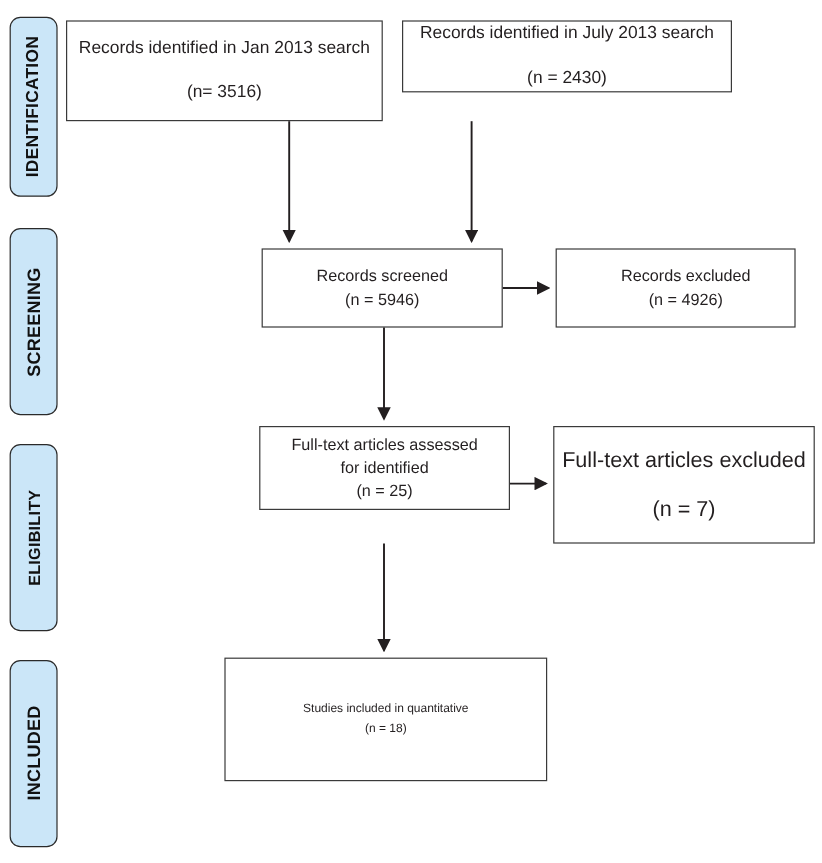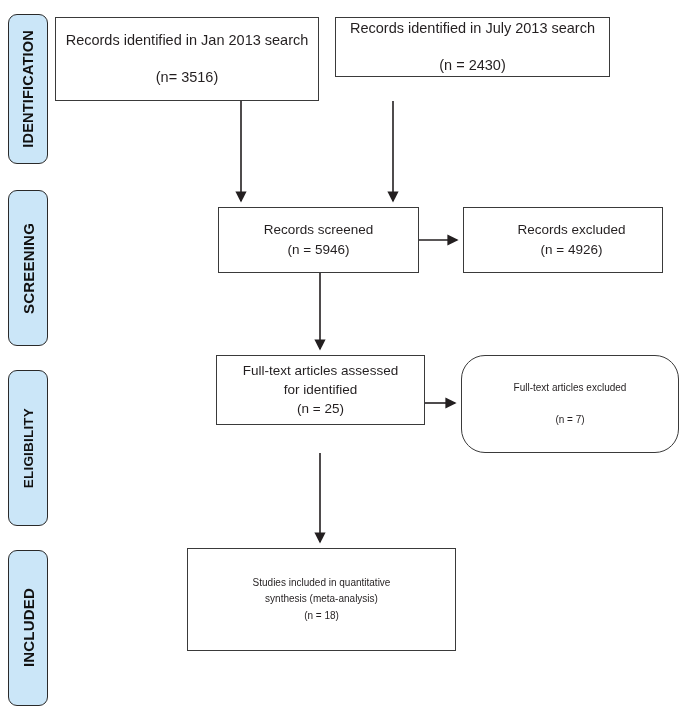--- a/index.html
+++ b/index.html
@@ -70,21 +70,21 @@
     display: block;
     padding: 0;
     white-space: nowrap;
   }
 
   .box-jan       { left: 55px;  top: 17px;  width: 264px; height: 84px; }
   .box-july      { left: 335px; top: 17px;  width: 275px; height: 60px; }
   .box-screened  { left: 218px; top: 207px; width: 201px; height: 66px; font-size: 13.5px; }
   .box-rec-excl  { left: 463px; top: 207px; width: 200px; height: 66px; font-size: 13.5px; padding-left: 17px; }
   .box-fulltext  { left: 216px; top: 355px; width: 209px; height: 70px; font-size: 13.5px; }
-  .box-ft-excl   { left: 461px; top: 355px; width: 218px; height: 98px; font-size: 10px; border-radius: 24px; }
+  .box-ft-excl   { left: 461px; top: 355px; width: 218px; height: 98px; font-size: 18px; }
   .box-included  { left: 187px; top: 548px; width: 269px; height: 103px; font-size: 10px; }
 
   .box-jan  .line + .line,
   .box-july .line + .line { margin-top: 22px; }
   .box-screened .line + .line { margin-top: 6px; }
   .box-rec-excl .line + .line { margin-top: 6px; }
   .box-fulltext .line + .line { margin-top: 5px; }
   .box-ft-excl  .line + .line { margin-top: 22px; }
   .box-included .line + .line { margin-top: 6px; }
 
@@ -142,21 +142,20 @@
     <span class="line">(n = 25)</span>
   </div>
 
   <div class="flow-box box-ft-excl">
     <span class="line">Full-text articles excluded</span>
     <span class="line">(n = 7)</span>
   </div>
 
   <div class="flow-box box-included">
     <span class="line">Studies included in quantitative</span>
-    <span class="line">synthesis (meta-analysis)</span>
     <span class="line">(n = 18)</span>
   </div>
 
   <svg id="connectors" viewBox="0 0 685 719" width="685" height="719">
     <defs>
       <marker id="arrowhead" markerWidth="7" markerHeight="7" refX="6" refY="3.5" orient="auto" markerUnits="strokeWidth">
         <polygon points="0 0, 7 3.5, 0 7" fill="#231f20"></polygon>
       </marker>
     </defs>
 

